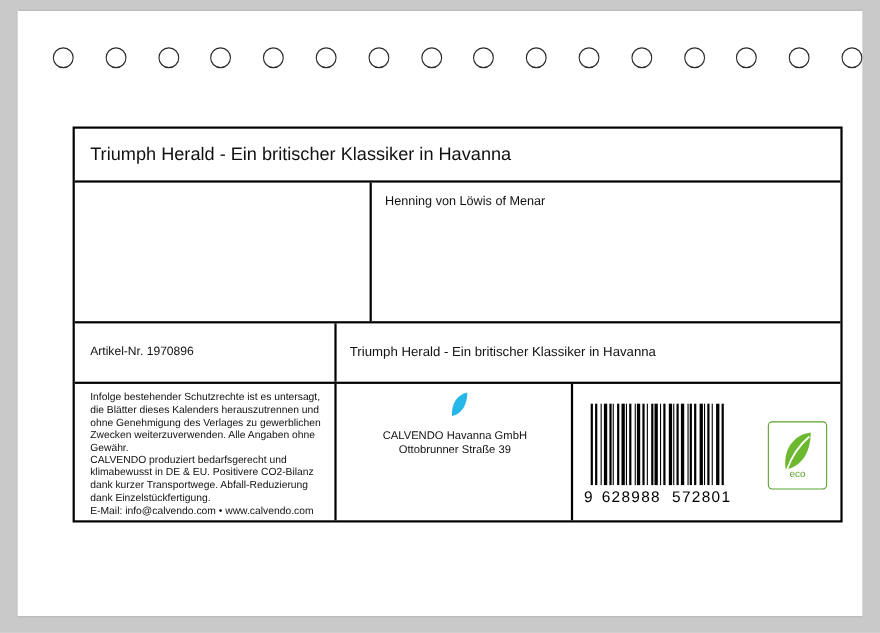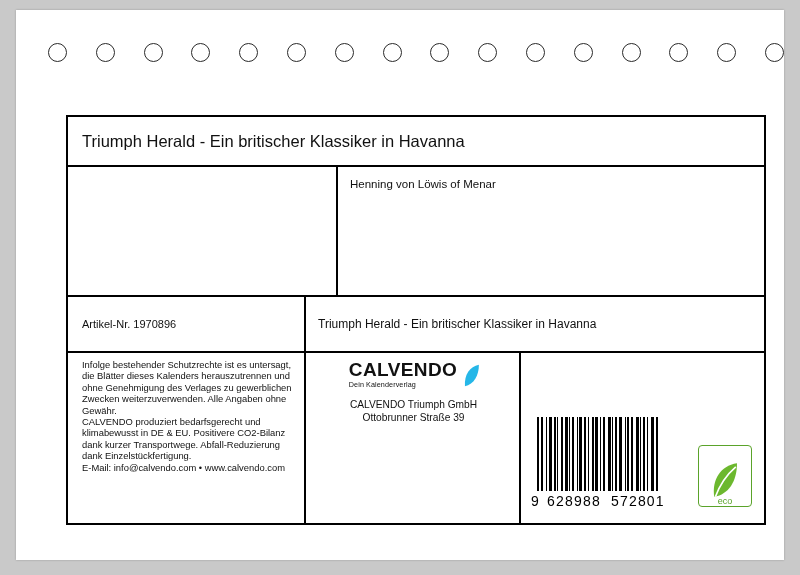--- a/index.html
+++ b/index.html
@@ -52,21 +52,21 @@
     border-radius: 50%;
     background: #ffffff;
   }
 
   
   #cover-table {
     position: absolute;
     left: 50px;
     top: 105px;
     width: 700px;
-    height: 410px;
+    height: 360px;
     border: 2px solid #000;
     box-sizing: border-box;
     display: flex;
     flex-direction: column;
   }
 
   .row {
     display: flex;
     box-sizing: border-box;
   }
@@ -236,22 +236,22 @@
 
   #eco-badge {
     width: 52px;
     height: 60px;
     border: 1.8px solid #5aa32a;
     border-radius: 4px;
     background: #ffffff;
     display: flex;
     flex-direction: column;
     align-items: center;
-    justify-content: flex-end;
-    margin-bottom: 2px;
+    justify-content: center;
+    margin-bottom: 14px;
   }
   #eco-leaf { width: 30px; height: 36px; }
   #eco-label {
     font-size: 9px;
     color: #5aa32a;
     margin-top: -2px;
   }
 </style>
 </head>
 <body>
@@ -304,31 +304,27 @@
 
         <div id="legal-cell">
           <div id="legal-text">Infolge bestehender Schutzrechte ist es untersagt, die Blätter dieses Kalenders herauszutrennen und ohne Genehmigung des Verlages zu gewerblichen Zwecken weiterzuverwenden. Alle Angaben ohne Gewähr.
 CALVENDO produziert bedarfsgerecht und klimabewusst in DE &amp; EU. Positivere CO2-Bilanz dank kurzer Transportwege. Abfall-Reduzierung dank Einzelstückfertigung.
 E-Mail: info@calvendo.com • www.calvendo.com</div>
         </div>
 
         <div id="publisher-cell">
 
           <div id="logo-block">
-            <div>
-              <div id="logo-word">CALVENDO</div>
-              <div id="logo-tag">Dein Kalenderverlag</div>
-            </div>
             <svg id="logo-leaf" viewBox="0 0 20 28">
               <path d="M2 27 C1 13 8 3 19 1 C19 14 13 25 2 27 Z" fill="#25b7e8"></path>
             </svg>
           </div>
 
           <div id="publisher-lines">
-            <div>CALVENDO Triumph GmbH</div>
+            <div>CALVENDO Havanna GmbH</div>
             <div>Ottobrunner Straße 39</div>
           </div>
         </div>
 
         <div id="barcode-cell">
           <div id="barcode-wrap">
             <div id="bars">
               <i style="width:2px"></i>
                 <i style="width:2px;background:transparent"></i>
               <i style="width:2px"></i>

